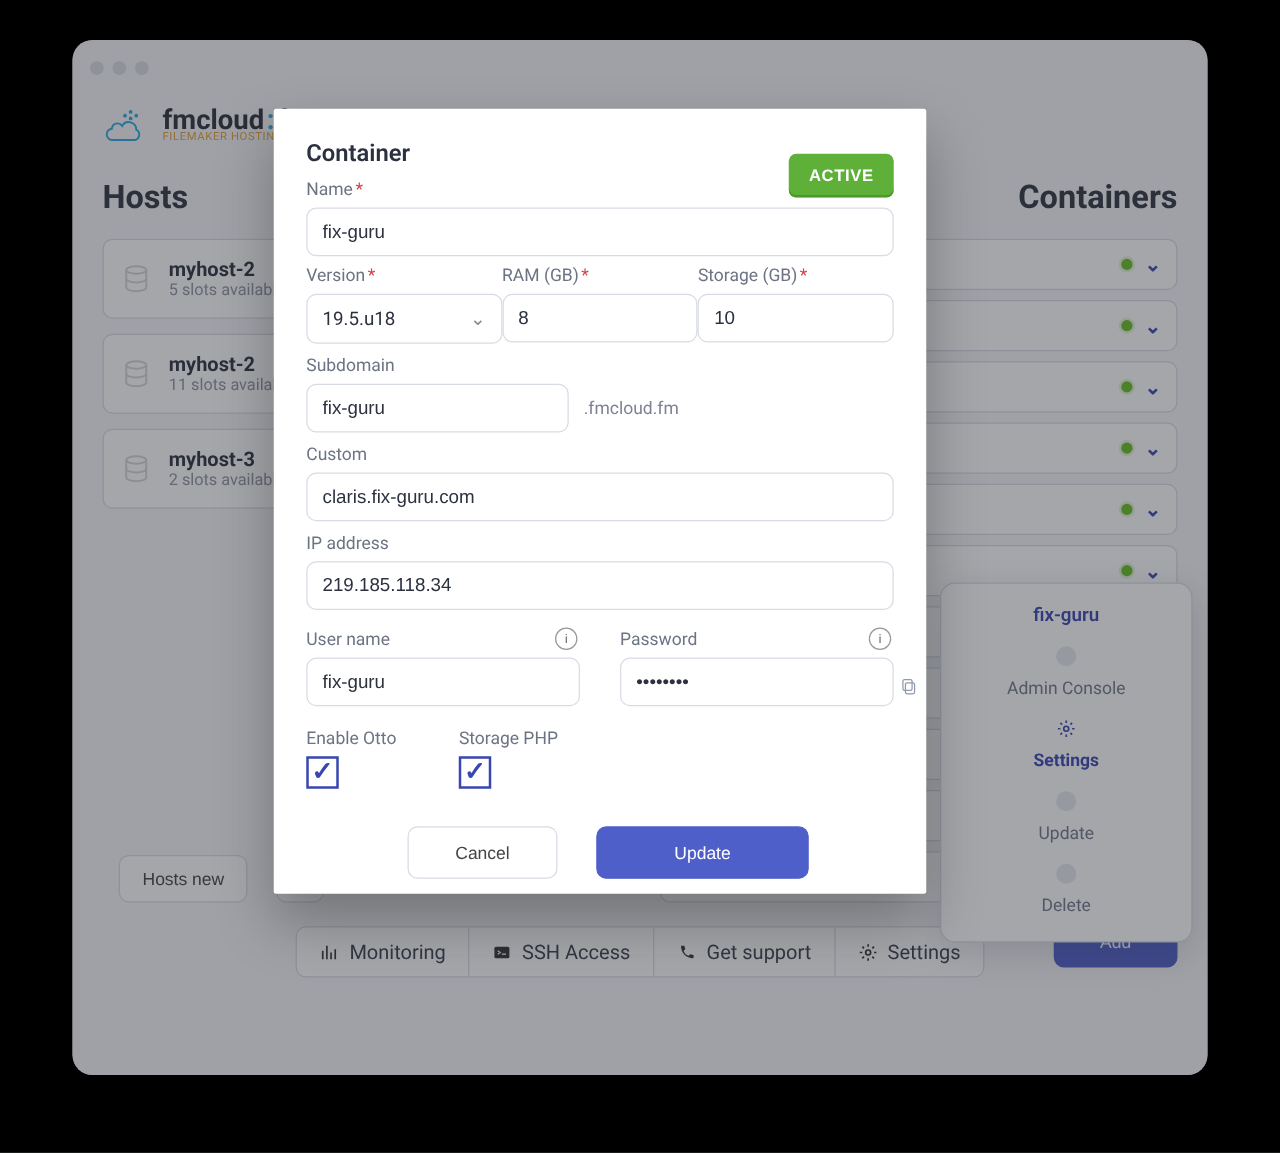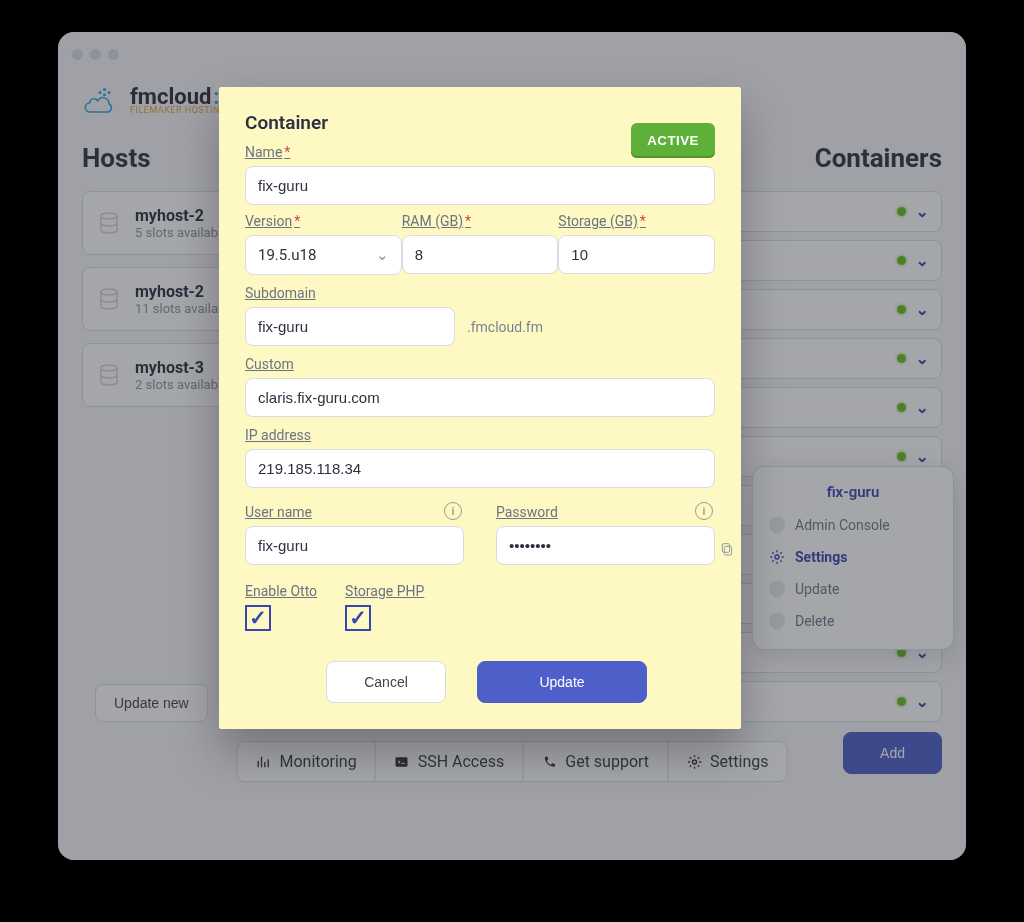--- a/index.html
+++ b/index.html
@@ -54,44 +54,44 @@
   
   .toolbar{position:absolute;bottom:16px;left:50%;transform:translateX(-50%);display:flex;gap:0;border:1px solid var(--line);border-radius:8px;background:#fff;overflow:hidden;}
   .toolbar .titem{display:flex;align-items:center;gap:8px;padding:10px 18px;border-right:1px solid var(--line);white-space:nowrap;color:#3a3f4a;}
   .toolbar .titem:last-child{border-right:none;}
   .ticon{width:16px;height:16px;display:inline-block;}
   
   .scrim{position:absolute;inset:0;background:rgba(40,43,52,.42);}
   
   .popover{position:absolute;right:12px;top:400px;background:#fff;border:1px solid var(--line);border-radius:12px;box-shadow:0 8px 28px rgba(20,25,50,.16);width:180px;padding:10px 10px 12px;}
   .popover h5{margin:6px 0 8px;text-align:center;color:var(--blue2);font-weight:600;font-size:15px;}
-  .popover .item{display:flex;align-items:center;gap:10px;padding:8px 6px;border-radius:6px;color:#70788a;font-size:14px;}
+  .popover .item{display:flex;align-items:center;gap:10px;padding:8px 6px;border-radius:6px;color:#70788a;font-size:14px;flex-direction:column;}
   .popover .item.active{color:var(--blue2);font-weight:700;}
   .popover .circle{width:16px;height:16px;border-radius:50%;background:#e6e8ee;display:inline-block;}
   .popover .gear{color:var(--blue2);}
   
-  .modal{position:absolute;left:219px;top:87px;width:470px;background:#fef9c3;border-radius:2px;box-shadow:0 22px 46px rgba(0,0,0,.28);padding:24px 26px 26px;z-index:50;}
+  .modal{position:absolute;left:219px;top:87px;width:470px;background:#ffffff;border-radius:2px;box-shadow:0 22px 46px rgba(0,0,0,.28);padding:24px 26px 12px;z-index:50;}
   .modal h3{margin:0 0 8px;font-size:19px;font-weight:600;color:#2c3140;}
   .active-btn{position:absolute;right:26px;top:36px;background:var(--green);color:#fff;border:none;border-radius:6px;padding:10px 16px;font-weight:700;letter-spacing:.5px;box-shadow:inset 0 -2px 0 var(--green2);margin-left:48px;}
   .modal .field{margin-top:10px;}
-  .modal label{font-size:14px;color:#6c7383;display:block;margin:8px 0 6px;text-decoration:underline;}
+  .modal label{font-size:14px;color:#6c7383;display:block;margin:8px 0 6px;}
   .modal .req{color:#d04545;margin-left:2px;}
   .modal input[type=text],.modal input[type=password],.modal .select{width:100%;box-sizing:border-box;border:1px solid var(--line);border-radius:8px;background:#fff;padding:10px 12px;font-size:15px;color:#2c3140;}
   .modal .row3{display:flex;gap:0;}
   .modal .row3 > div{flex:1;}
   .select{display:flex;align-items:center;justify-content:space-between;}
   .select .caret{color:#838a99;}
   .withsuffix{display:flex;align-items:center;gap:12px;}
   .withsuffix input{max-width:210px;}
   .suffix{color:#7c8392;font-size:14px;}
   .pw-row{display:flex;gap:32px;}
   .pw-row > div{flex:1;position:relative;}
   .info{width:16px;height:16px;border:1px solid #999;border-radius:50%;display:inline-flex;align-items:center;justify-content:center;font-size:10px;color:#666;position:absolute;right:2px;top:-2px;}
   .copy{position:absolute;right:-20px;bottom:8px;width:16px;height:16px;color:#9099ab;}
-  .checks{display:flex;gap:28px;margin-top:10px;}
+  .checks{display:flex;gap:50px;margin-top:10px;}
   .checkbox{width:22px;height:22px;border:2px solid var(--blue2);display:inline-flex;align-items:center;justify-content:center;}
   .checkbox .tick{color:var(--blue2);font-size:21px;font-weight:900;line-height:0;}
   .modal .actions{display:flex;gap:18px;justify-content:center;margin-top:30px;}
   .modal .actions .btn{min-width:120px;text-align:center;}
   .order-area{position:absolute;left:24px;bottom:76px;}
 </style>
 </head>
 <body>
 
 <div class="screen">
@@ -241,21 +241,21 @@
                 </span>
               </div>
             </div>
           <div class="addbar" style="justify-content:flex-end;">
               <button class="btn primary">Add</button>
             </div>
         </div>
       </div>
 
       <div class="order-area orderbar">
-        <button class="btn">Update new</button>
+        <button class="btn">Hosts new</button>
         <button class="btn iconbtn"><svg width="16" height="16" viewBox="0 0 24 24">
               <path d="M4 12a8 8 0 0 1 14-5M20 12a8 8 0 0 1-14 5" fill="none" stroke="#555" stroke-width="2"></path>
               <path d="M18 3v4h-4M6 21v-4h4" fill="none" stroke="#555" stroke-width="2"></path>
             </svg></button>
       </div>
 
       <div class="toolbar">
         <div class="titem">
             <svg class="ticon" viewBox="0 0 24 24">
               <path d="M4 20V10m5 10V4m5 16v-8m5 8V8" stroke="#333" stroke-width="2" fill="none"></path>

